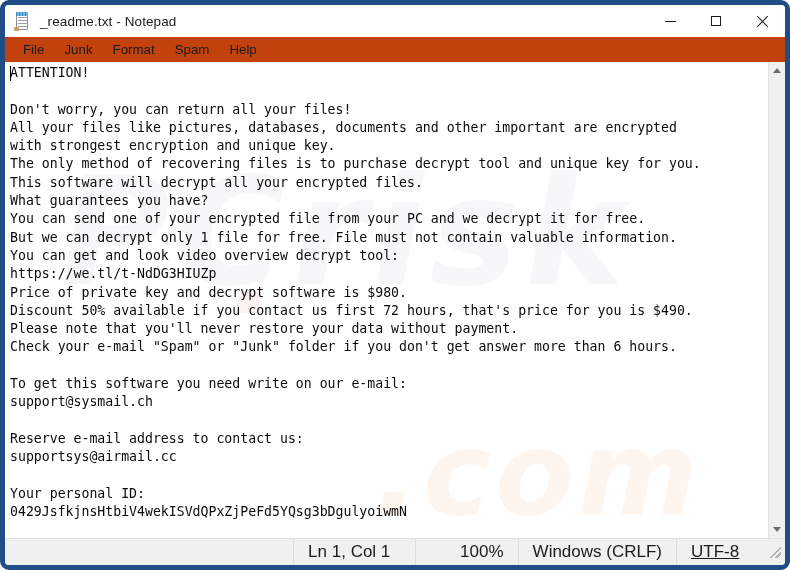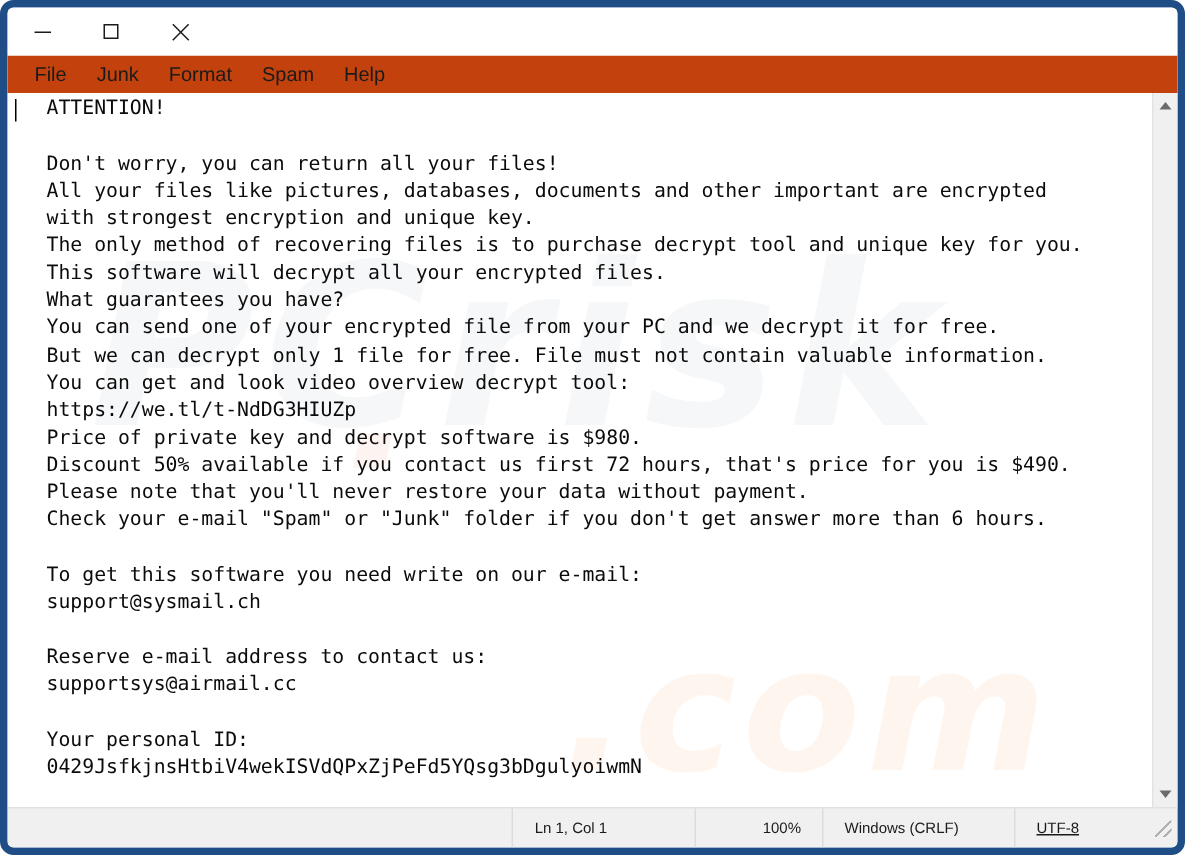--- a/index.html
+++ b/index.html
@@ -206,21 +206,21 @@
   .doc {
     position: relative;
     z-index: 1;
     font-family: "DejaVu Sans Mono", monospace;
     font-size: 13.2px;
     line-height: 18.3px;
     color: #0b0b0b;
     white-space: pre;
     letter-spacing: 0px;
   }
-  .doc .line { height: 18.3px; padding-left: 21px; }
+  .doc .line { height: 18.3px; }
   .caret {
     position: absolute;
     left: 5px;
     top: 4px;
     width: 1px;
     height: 15px;
     background: #000;
     z-index: 2;
   }
 
@@ -258,21 +258,21 @@
 
   
   .statusbar {
     height: 26px;
     min-height: 26px;
     background: #f0f0f0;
     border-top: 1px solid #e1e1e1;
     display: flex;
     align-items: center;
     justify-content: flex-end;
-    font-size: 10px;
+    font-size: 17px;
     color: #1b1b1b;
     position: relative;
   }
   .status-cell {
     padding: 0 14px;
     white-space: nowrap;
     display: flex;
     align-items: center;
     height: 26px;
     box-sizing: border-box;
@@ -298,20 +298,28 @@
       linear-gradient(135deg, transparent 46%, #b0b0b0 46%, #b0b0b0 56%, transparent 56%),
       linear-gradient(135deg, transparent 72%, #b0b0b0 72%, #b0b0b0 82%, transparent 82%);
   }
 </style>
 </head>
 <body>
 
 <div class="window">
 
   <div class="titlebar">
+    <div class="title-left">
+      <div class="app-icon">
+        <div class="pad"></div>
+        <div class="rings"></div>
+        <div class="foot"></div>
+      </div>
+      <div class="title-text">_readme.txt - Notepad</div>
+    </div>
     <div class="win-controls">
       <div class="win-btn">
         <div class="glyph-min"></div>
       </div>
       <div class="win-btn">
         <div class="glyph-max"></div>
       </div>
       <div class="win-btn close">
         <div class="glyph-close"></div>
       </div>

